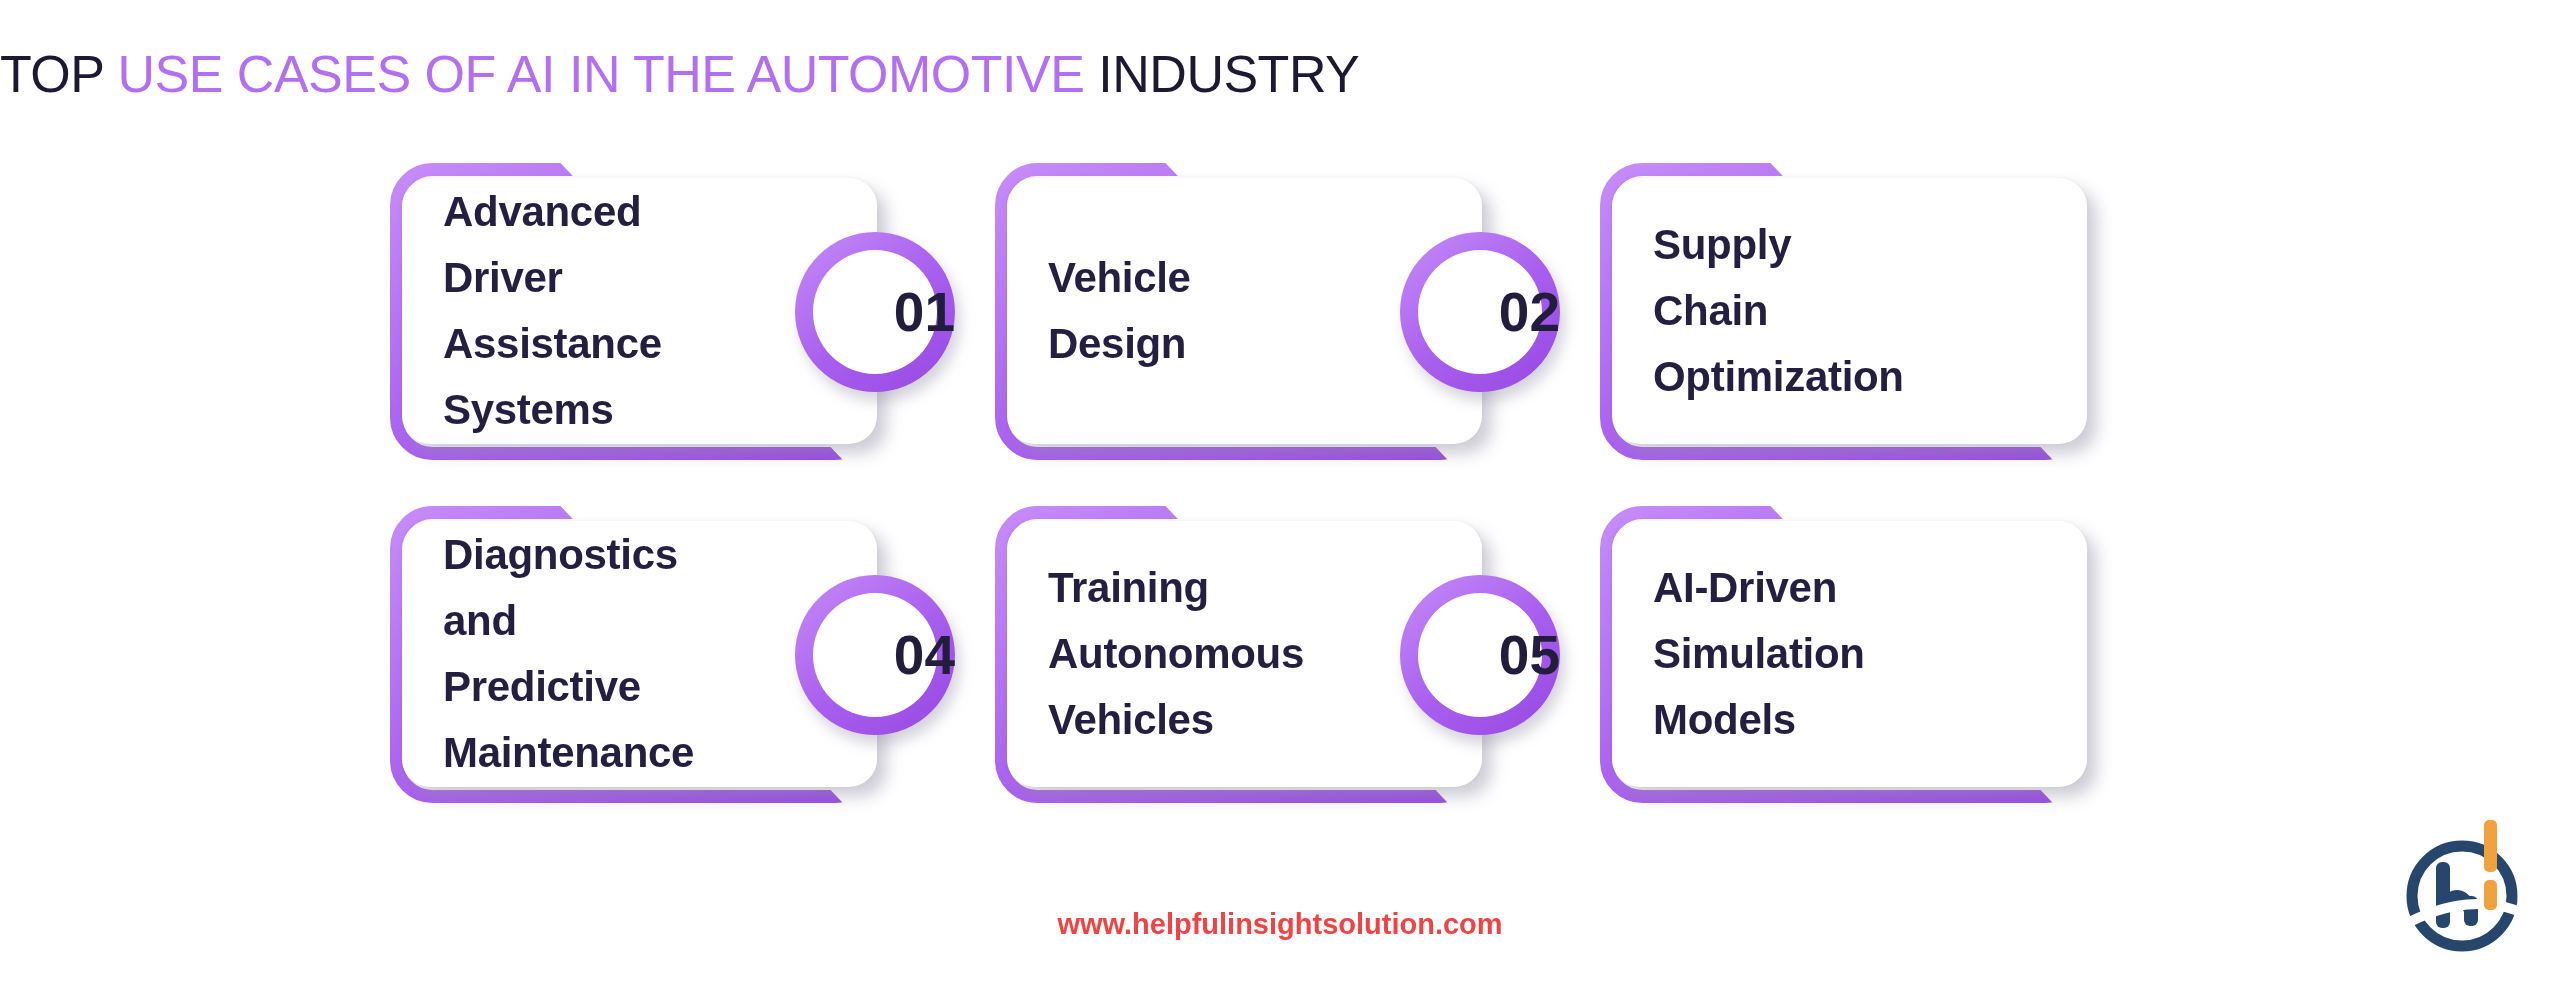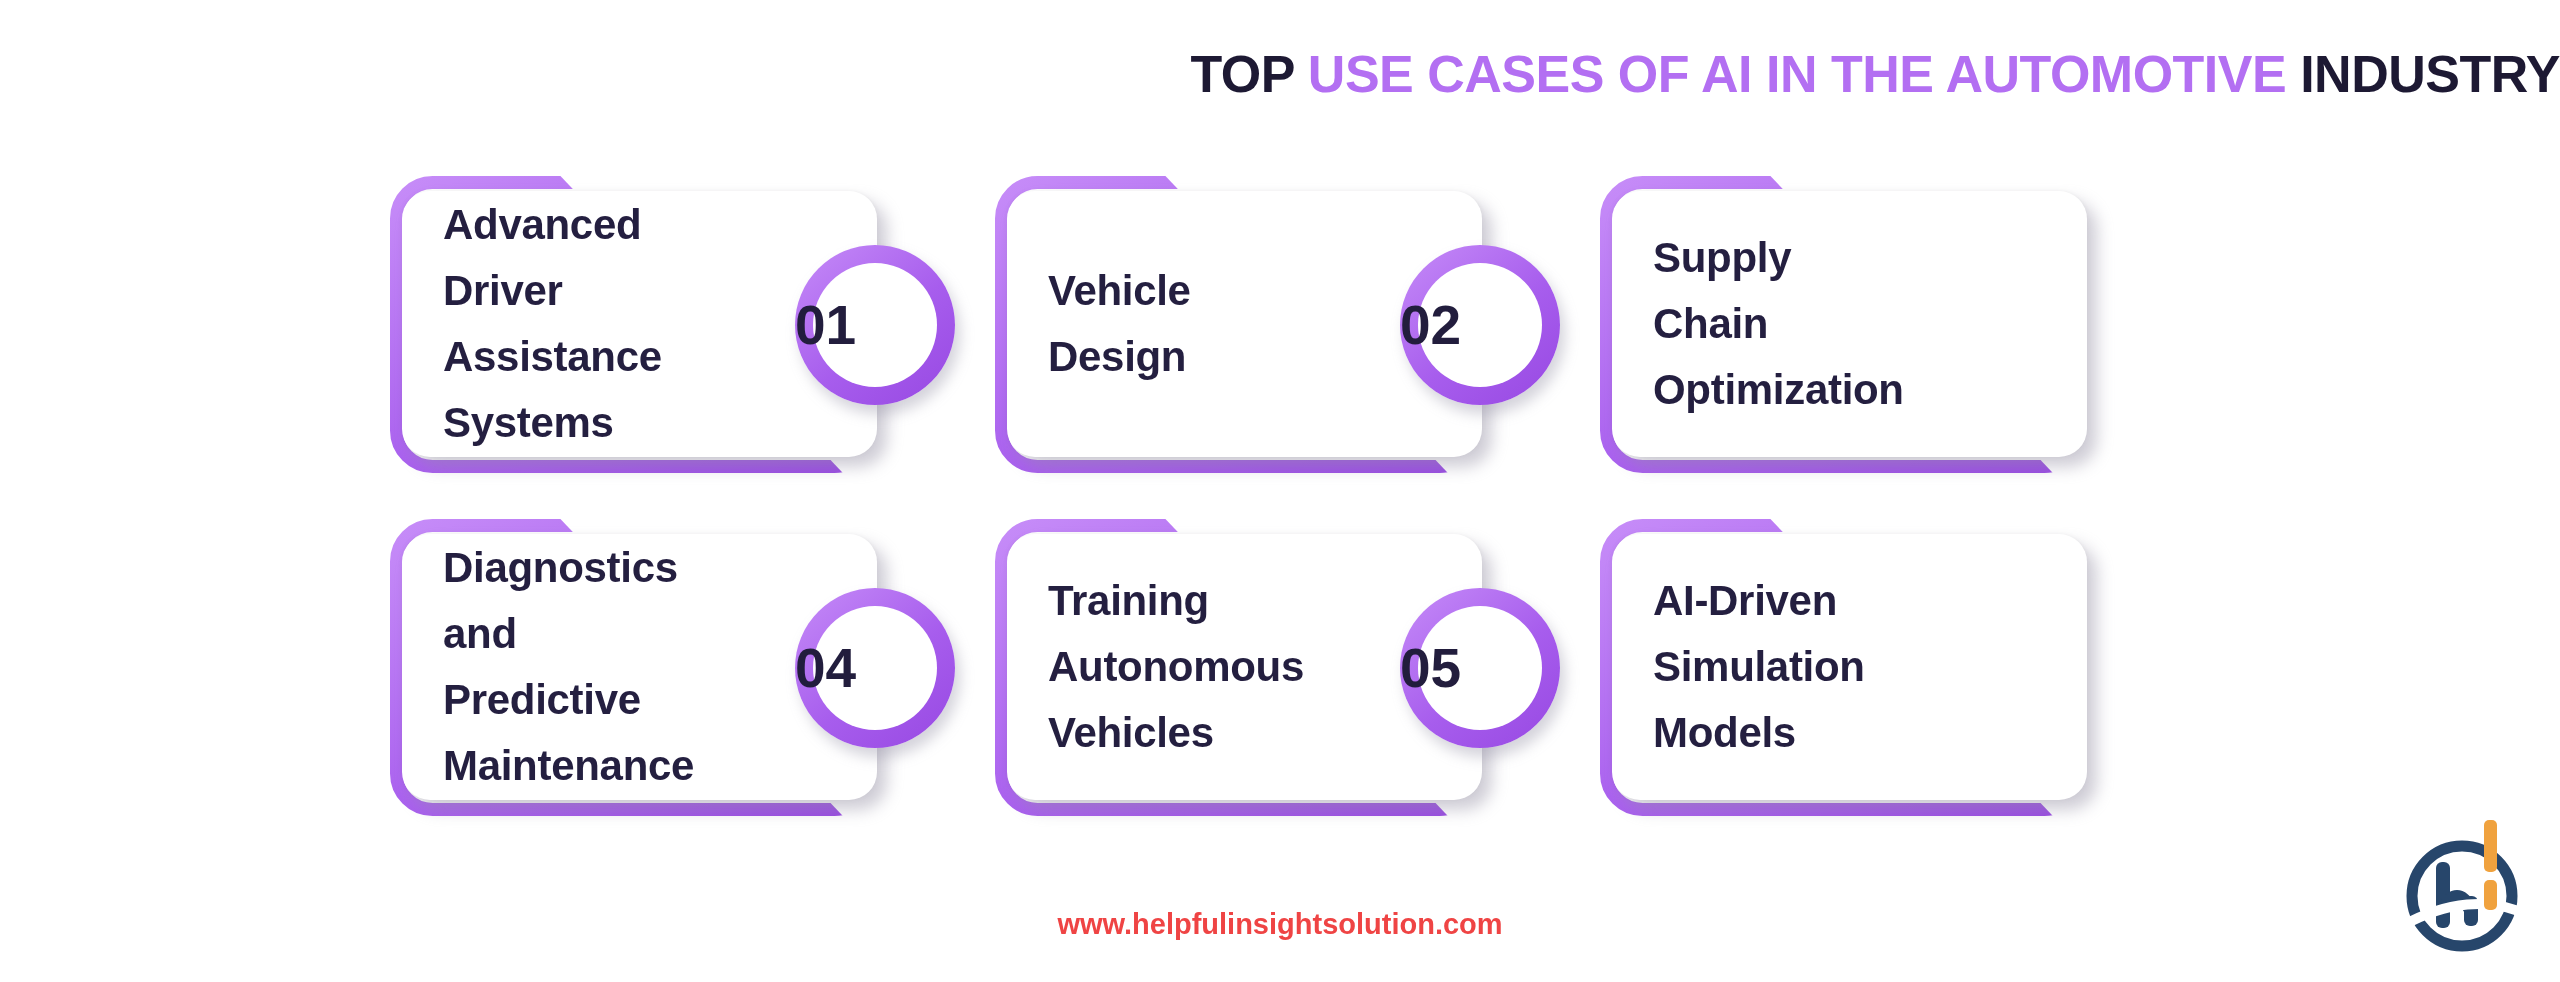--- a/index.html
+++ b/index.html
@@ -8,30 +8,30 @@
     font-family:"Liberation Sans","DejaVu Sans",sans-serif;
     background:#ffffff;
     position:relative;
     overflow:hidden;
   }
   .canvas { position:absolute; inset:0; width:2560px; height:982px; }
 
   
   .title {
     position:absolute; top:44px; left:0; width:2560px;
-    text-align:right;
-    font-size:52px; font-weight:700; letter-spacing:-0.5px;
+    text-align:left;
+    font-size:52px; font-weight:400; letter-spacing:-0.5px;
     color:#1d1933;
     white-space:nowrap;
   }
   .title .hl { color:#b36ff2; }
 
   
   .grid {
-    position:absolute; left:390px; top:176px;
+    position:absolute; left:390px; top:163px;
     display:grid;
     grid-template-columns:repeat(3, 565px);
     grid-auto-rows:297px;
     column-gap:40px; row-gap:46px;
   }
   .card-wrap { position:relative; width:565px; height:297px; }
 
   
   .outline {
     position:absolute; left:0; top:0; width:487px; height:297px;
@@ -53,21 +53,21 @@
     color:#241f40;
     white-space:pre-line;
   }
 
   
   .badge {
     position:absolute; right:0; top:50%; transform:translateY(-50%);
     width:160px; height:160px; border-radius:50%;
     background:linear-gradient(140deg,#c68cf8 0%, #a75ded 55%, #9748e2 100%);
     box-shadow:5px 9px 14px rgba(148,145,165,0.40);
-    display:flex; align-items:center; justify-content:flex-start;
+    display:flex; align-items:center; justify-content:flex-end;
   }
   .badge::before {
     content:""; position:absolute; inset:18px;
     background:#ffffff; border-radius:50%;
   }
   .badge-num {
     position:relative; z-index:1;
     font-size:55px; font-weight:700; color:#221d3d;
     letter-spacing:0;
   }

